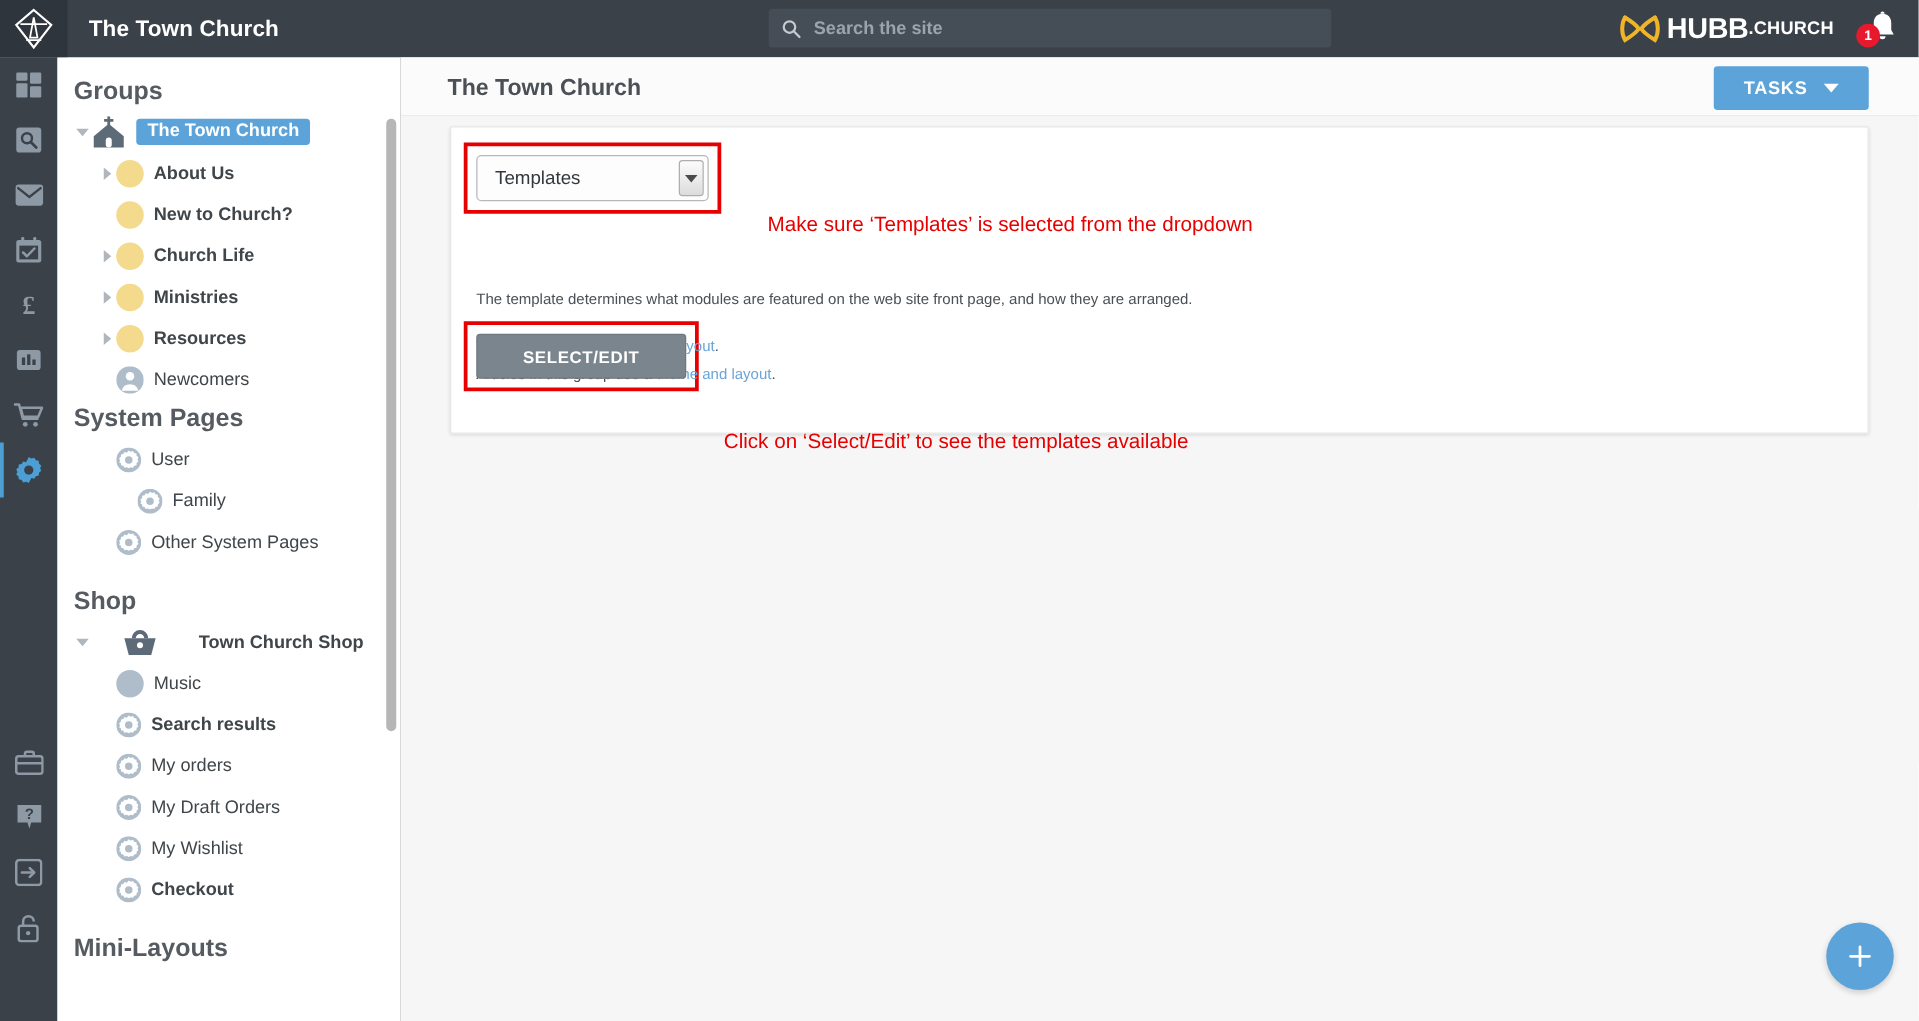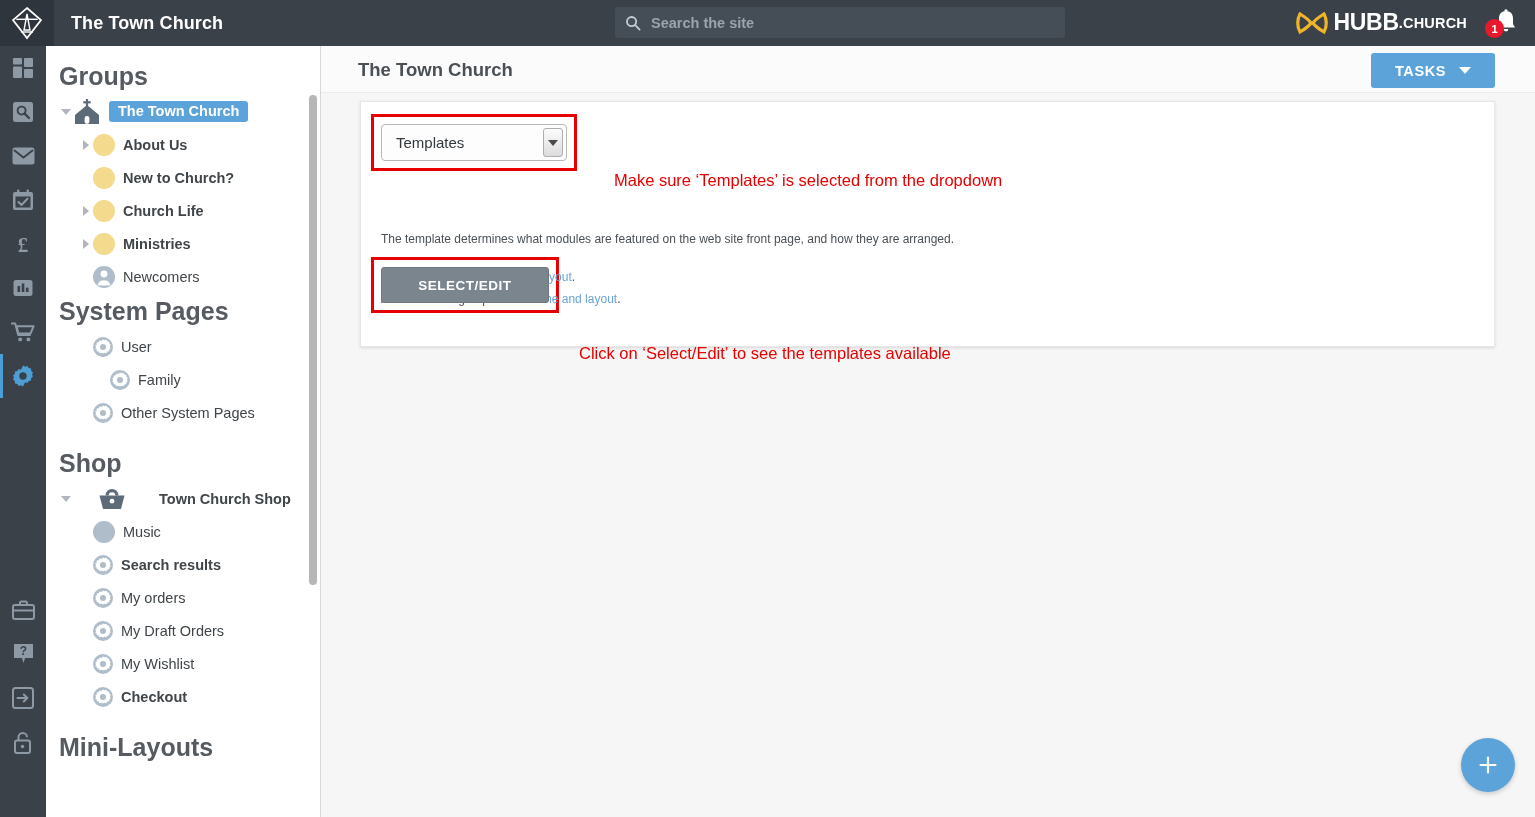--- a/index.html
+++ b/index.html
@@ -79,21 +79,21 @@
   }
   .nav-scrollbar {
     position: absolute; top: 46px; left: 309px; width: 8px;
     background: #b6b6b6; border-radius: 4px;
   }
   .nav-divider {
     position: absolute; top: 46px; left: 320px; width: 1px; height: 771px;
     background: #d8d8d8;
   }
   .nav-heading {
-    font-size: 25px; font-weight: bold; color: #555b60;
+    font-size: 20px; font-weight: bold; color: #555b60;
     padding: 0 0 0 13px;
   }
   .tree-row {
     display: flex; align-items: center; height: 33px; padding-left: 13px;
   }
   .caret {
     width: 14px; flex: none; font-size: 0;
     display: flex; align-items: center; justify-content: center;
   }
   .caret-spacer { width: 14px; flex: none; }
@@ -386,20 +386,31 @@
           <svg width="12" height="12" viewBox="0 0 12 12">
             <polygon points="3,1 9,6 3,11" fill="#b0b6bb"></polygon>
           </svg>
         </span>
         <span class="node-ico">
           <span class="dot yellow"></span>
         </span>
         <span class="node-label bold">Ministries</span>
       </div>
       <div class="tree-row" style="padding-left: 33px;">
+        <span class="caret">
+          <svg width="12" height="12" viewBox="0 0 12 12">
+            <polygon points="3,1 9,6 3,11" fill="#b0b6bb"></polygon>
+          </svg>
+        </span>
+        <span class="node-ico">
+          <span class="dot yellow"></span>
+        </span>
+        <span class="node-label bold">Resources</span>
+      </div>
+      <div class="tree-row" style="padding-left: 33px;">
         <span class="caret-spacer"></span>
         <span class="node-ico">
           <svg width="22" height="22" viewBox="0 0 22 22">
             <circle cx="11" cy="11" r="11" fill="#aebdc9"></circle>
             <circle cx="11" cy="8" r="3.4" fill="#ffffff"></circle>
             <path d="M4.4 19.5 a6.8 6.8 0 0 1 13.2 0 Z" fill="#ffffff"></path>
           </svg>
         </span>
         <span class="node-label">Newcomers</span>
       </div>

